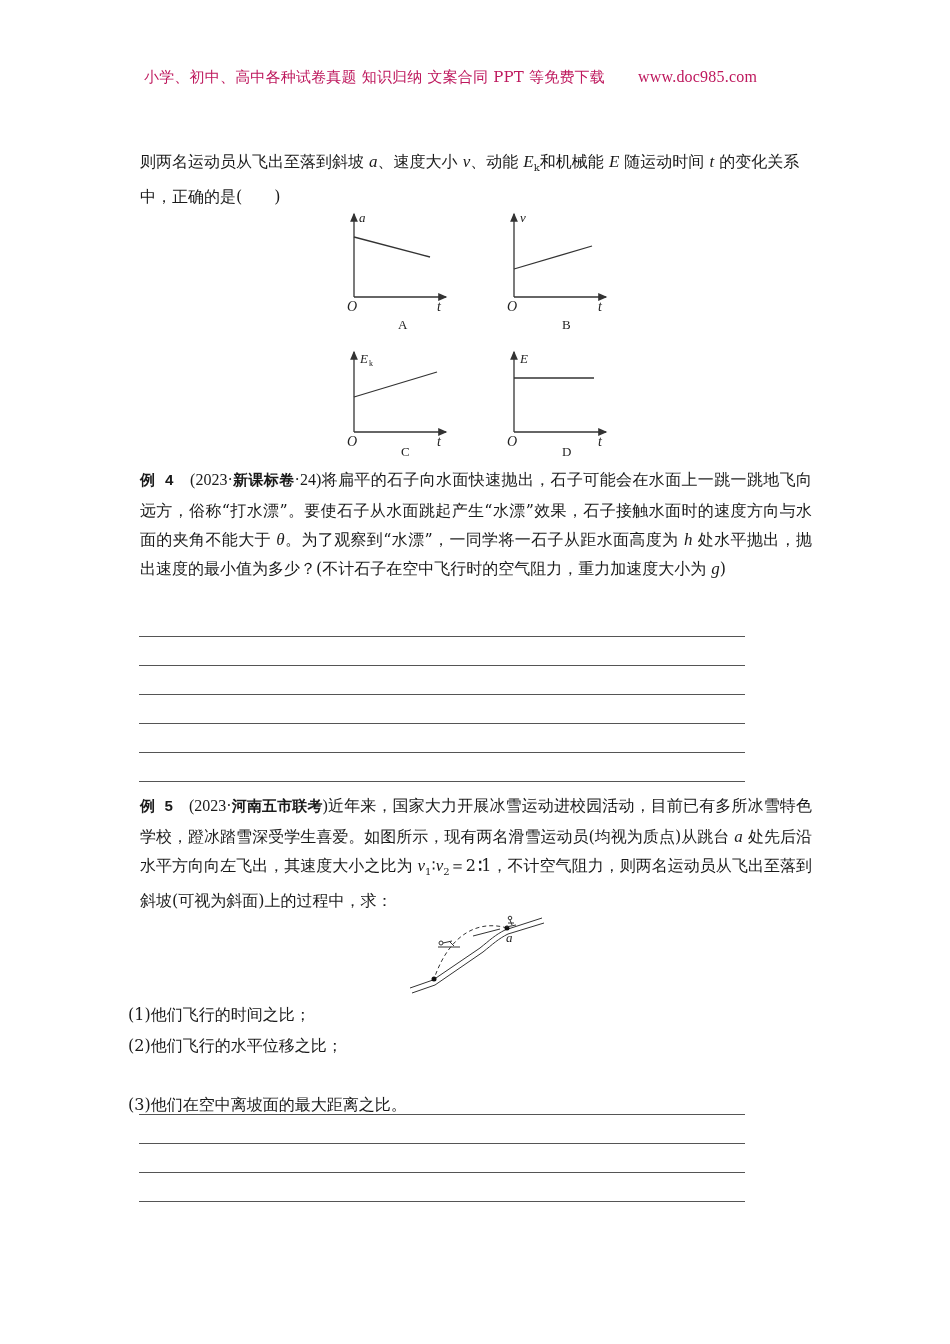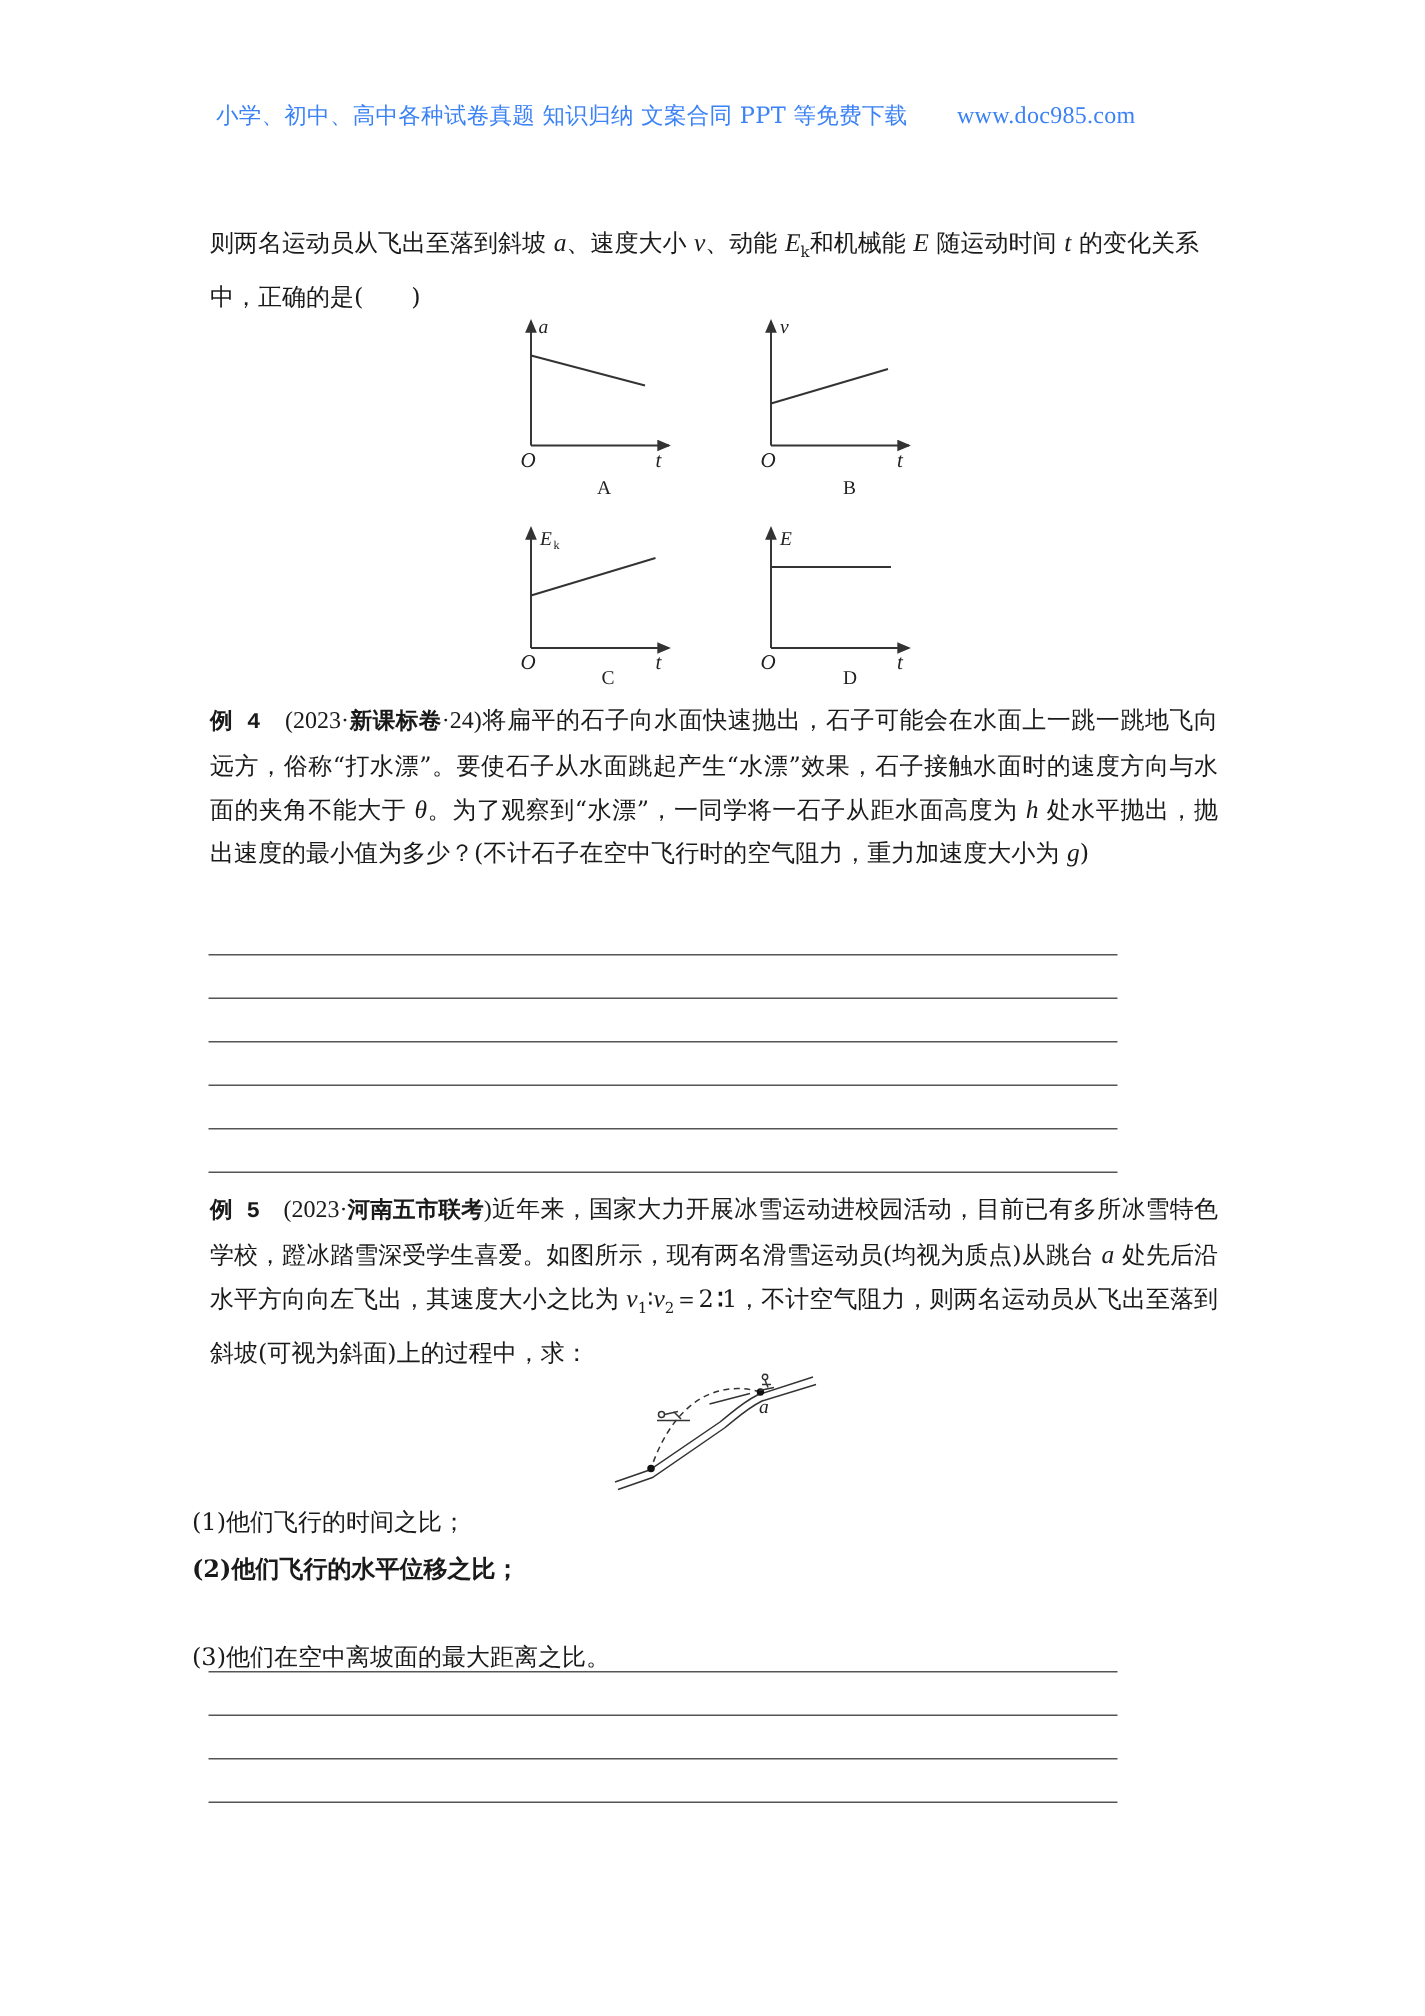--- a/index.html
+++ b/index.html
@@ -1,19 +1,19 @@
 <!DOCTYPE html>
 <html><head>
 <meta charset="utf-8">
 <style>
   html, body { margin:0; padding:0; background:#ffffff; }
   body { width:950px; height:1344px; position:relative; overflow:hidden;
          font-family:"DejaVu Serif","Liberation Serif",serif; color:#1a1a1a; }
   .header { position:absolute; top:68px; left:0; width:901px; text-align:center;
-            font-size:15px; color:#3b82f6; letter-spacing:0.2px; }
+            font-size:15px; color:#be185d; letter-spacing:0.2px; }
   .header .site { margin-left:28px; font-family:"Liberation Serif",serif; font-size:16px; }
   .para { position:absolute; left:140px; width:672px; font-size:16px; line-height:29px;
           text-align:justify; }
   .para i, .var { font-family:"Liberation Serif",serif; font-style:italic; font-size:17px; }
   .lbl { font-weight:bold; font-family:Liberation Mono, monospace; font-size:15px; }
   .src { font-family:"Liberation Serif",serif; font-size:16px; }
   .src b { font-family:"DejaVu Sans",sans-serif; font-weight:bold; font-size:15px; }
   .answer-line { position:absolute; left:139px; width:606px; height:0;
                  border-top:1.2px solid #555; }
   .sub { position:absolute; left:128px; font-size:16px; line-height:29px; }
@@ -114,19 +114,19 @@
     <path d="M443,943 L452,941 M449,941 L454,946 M438,947 L460,947"></path>
   </g>
   <g stroke="#333" stroke-width="1" fill="none">
     <circle cx="510" cy="918" r="1.8"></circle>
     <path d="M510,920 L512,925 M508,923 L514,923 M506,927 L516,925"></path>
   </g>
   <text x="506" y="942" font-size="13" font-style="italic" fill="#222">a</text>
 </svg>
 
 <div class="sub" style="top:1000px;">(1)他们飞行的时间之比；</div>
-<div class="sub" style="top:1031px;font-weight:bold;">(2)他们飞行的水平位移之比；</div>
+<div class="sub" style="top:1031px;">(2)他们飞行的水平位移之比；</div>
 <div class="sub" style="top:1062px;margin-top:28px;">(3)他们在空中离坡面的最大距离之比。</div>
 
 <div class="answer-line" style="top:1114px;"></div>
 <div class="answer-line" style="top:1143px;"></div>
 <div class="answer-line" style="top:1172px;"></div>
 <div class="answer-line" style="top:1201px;"></div>
 
 </body></html>

